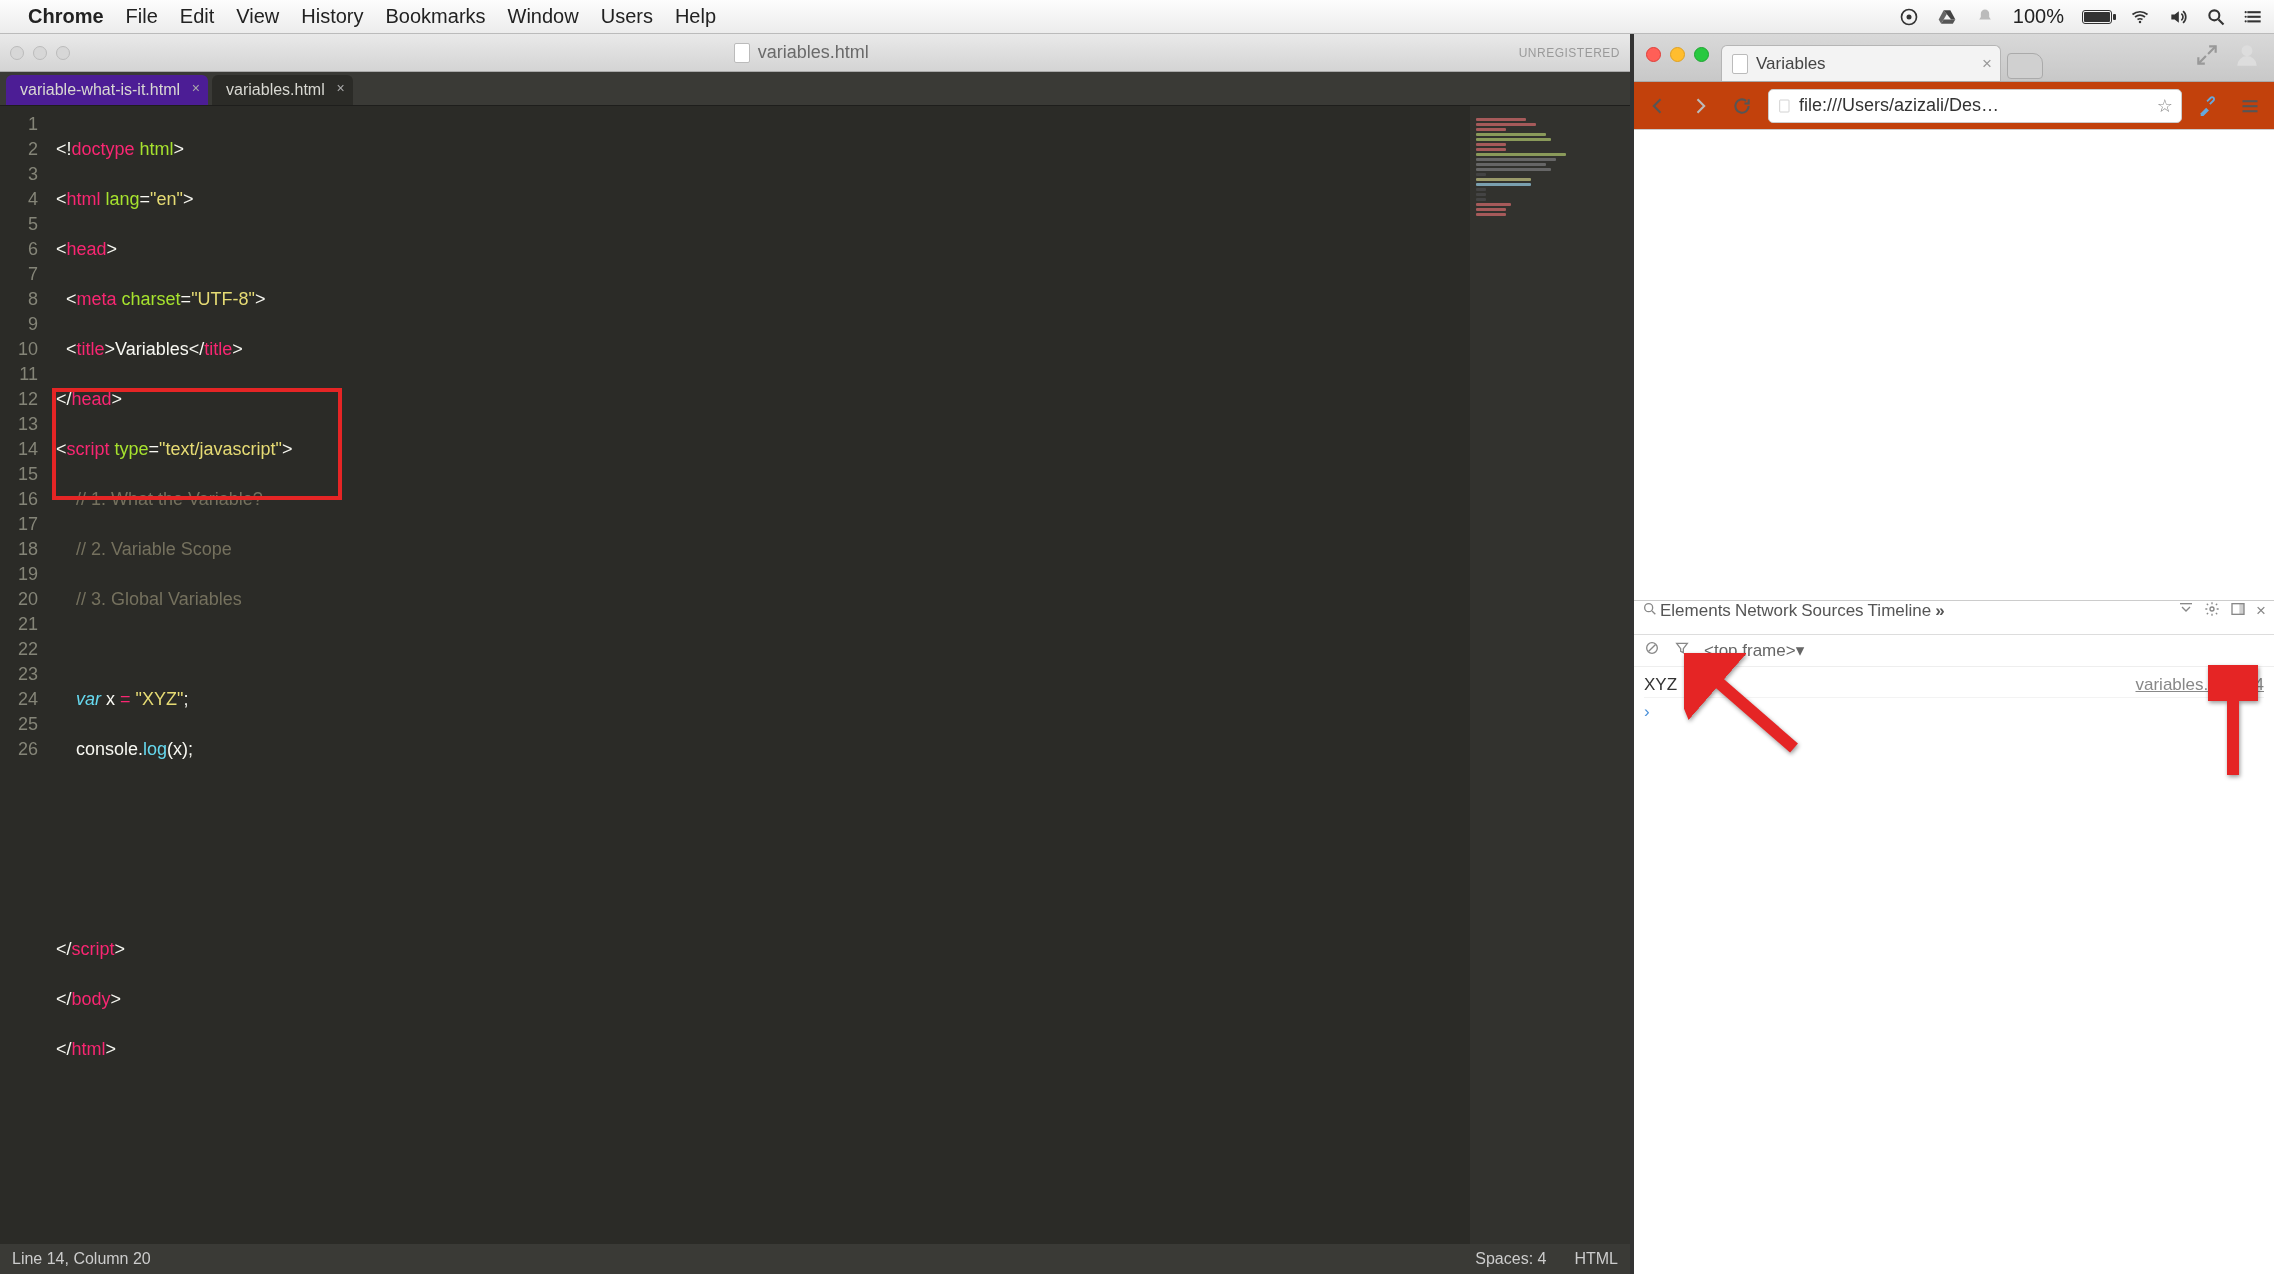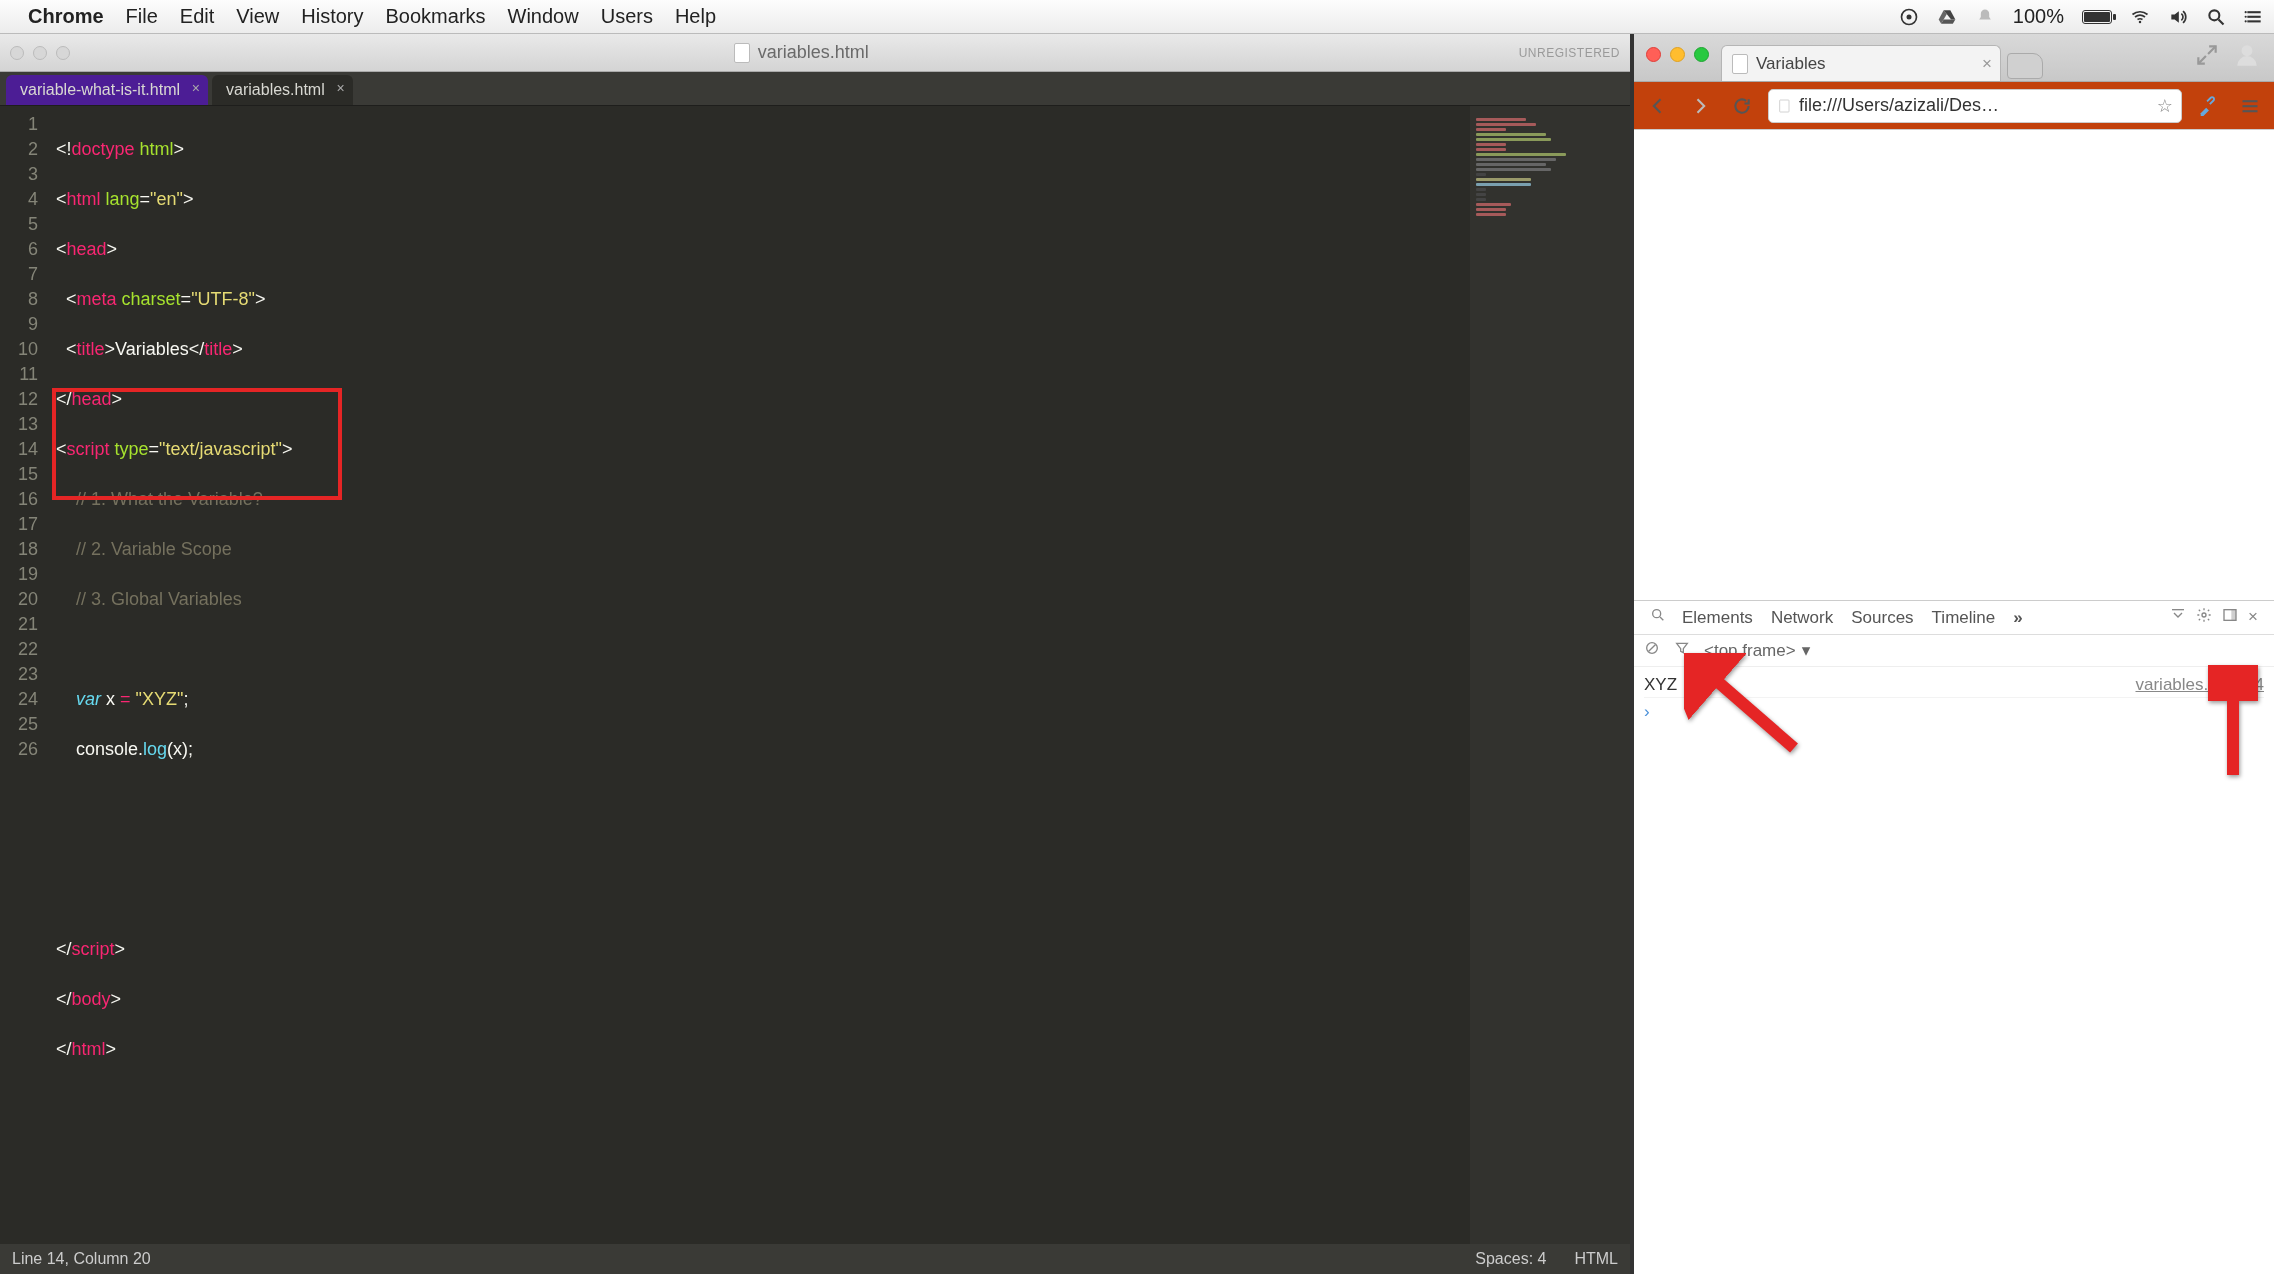--- a/index.html
+++ b/index.html
@@ -142,32 +142,32 @@
 
 .chrome-viewport{ flex:1; background:#fff; position:relative; }
 
 
 .devtools {
   position:absolute; left:0; right:0; top:470px; bottom:0;
   border-top:1px solid #ccc; background:#fff;
   display:flex; flex-direction:column; font-size:17px; color:#333;
 }
 .dt-tabs {
-  height:34px; border-bottom:1px solid #ddd; display:flex; align-items:center;
-  gap:14px; padding:0 16px;
+  height:34px; border-bottom:1px solid #ddd; display:flex; 
+  padding:0 8px;
 }
 .dt-tabs .dt-search{ color:#888; }
 .dt-tab{ color:#555; padding:0 2px;}
 .dt-tab.more{ font-weight:bold;}
 .dt-tabs .dock-icons{ margin-left:auto; display:flex; gap:10px; color:#888;}
 .dt-filterbar{
   height:32px; border-bottom:1px solid #eee; display:flex; align-items:center;
   gap:14px; padding:0 10px; color:#666; font-size:17px;
 }
-.dt-frame-select{ display:flex; align-items:center; gap:6px;}
+.dt-frame-select{ display:flex; align-items:center; }
 .dt-console{ flex:1; padding:6px 10px; font-family:"Menlo","Consolas",monospace; font-size:17px;}
 .console-row{ display:flex; justify-content:space-between; padding:2px 0; border-bottom:1px solid #f3f3f3;}
 .console-row .src{ color:#888; text-decoration:underline; }
 .prompt-row{ color:#4a90d9; padding-top:4px;}
 
 
 .arrow{ position:absolute; pointer-events:none; }
 .arrow svg{ filter: drop-shadow(1px 2px 2px rgba(0,0,0,0.4)); }
 
 </style>

